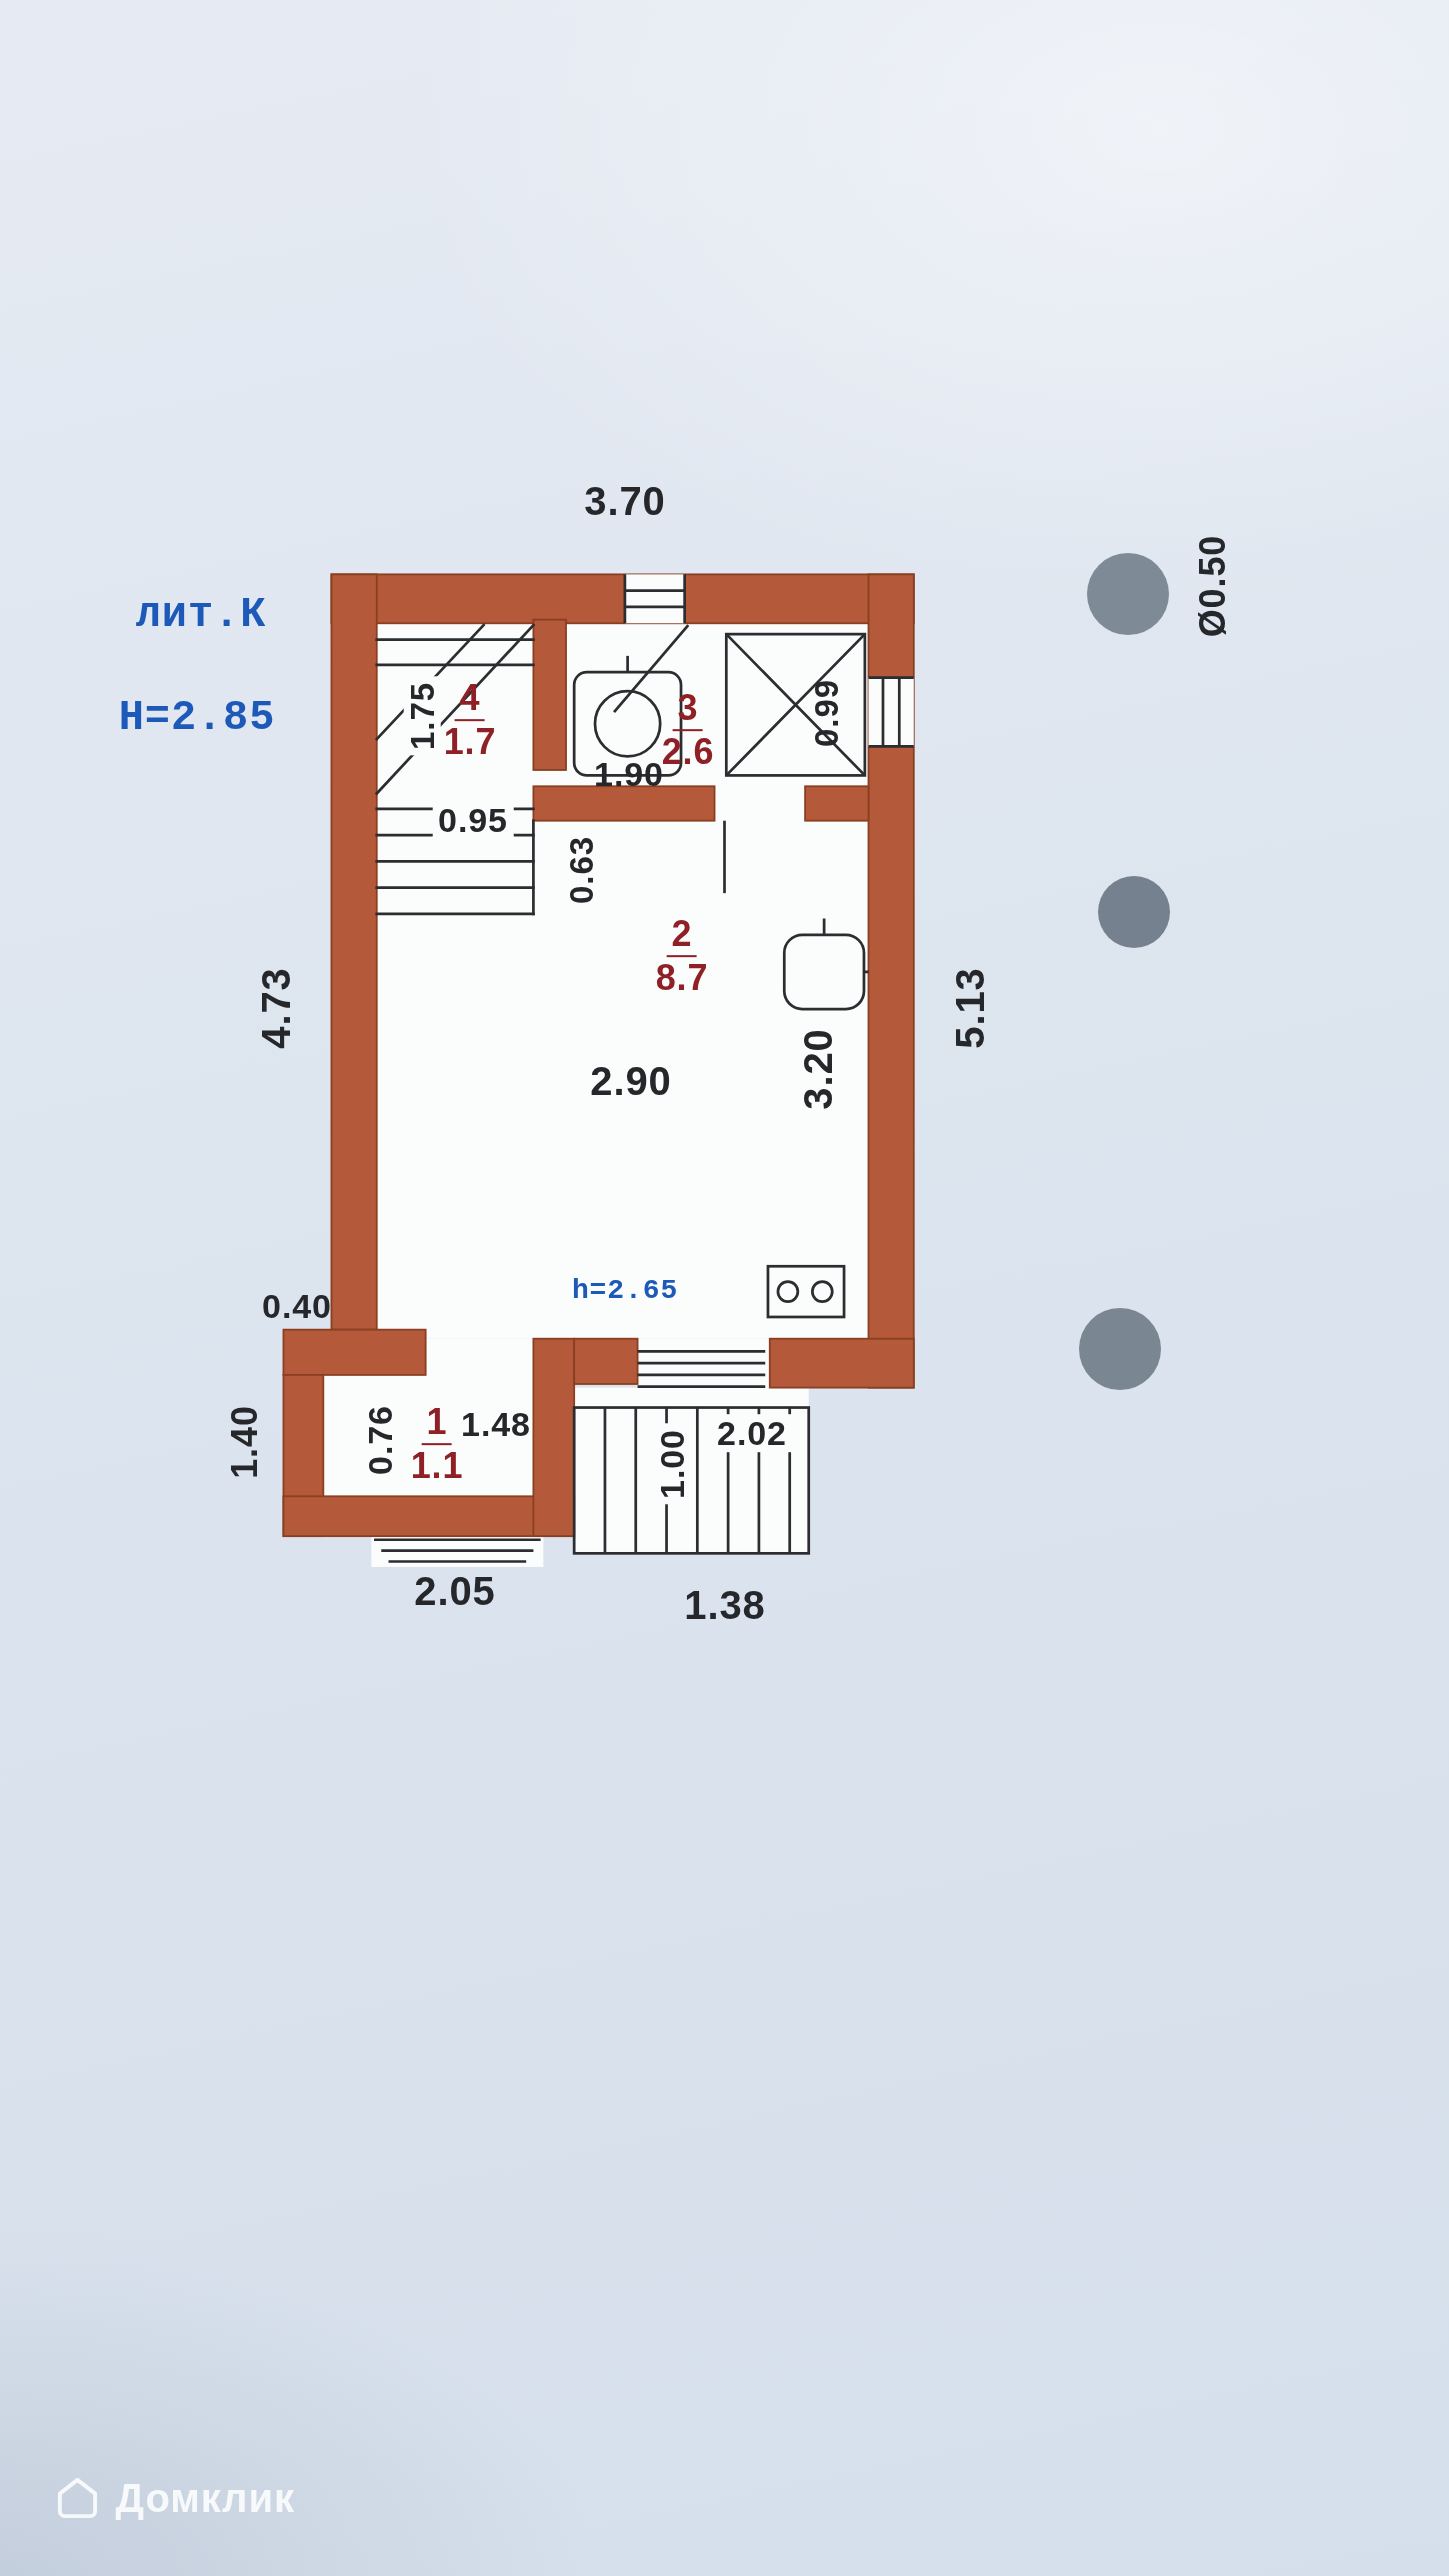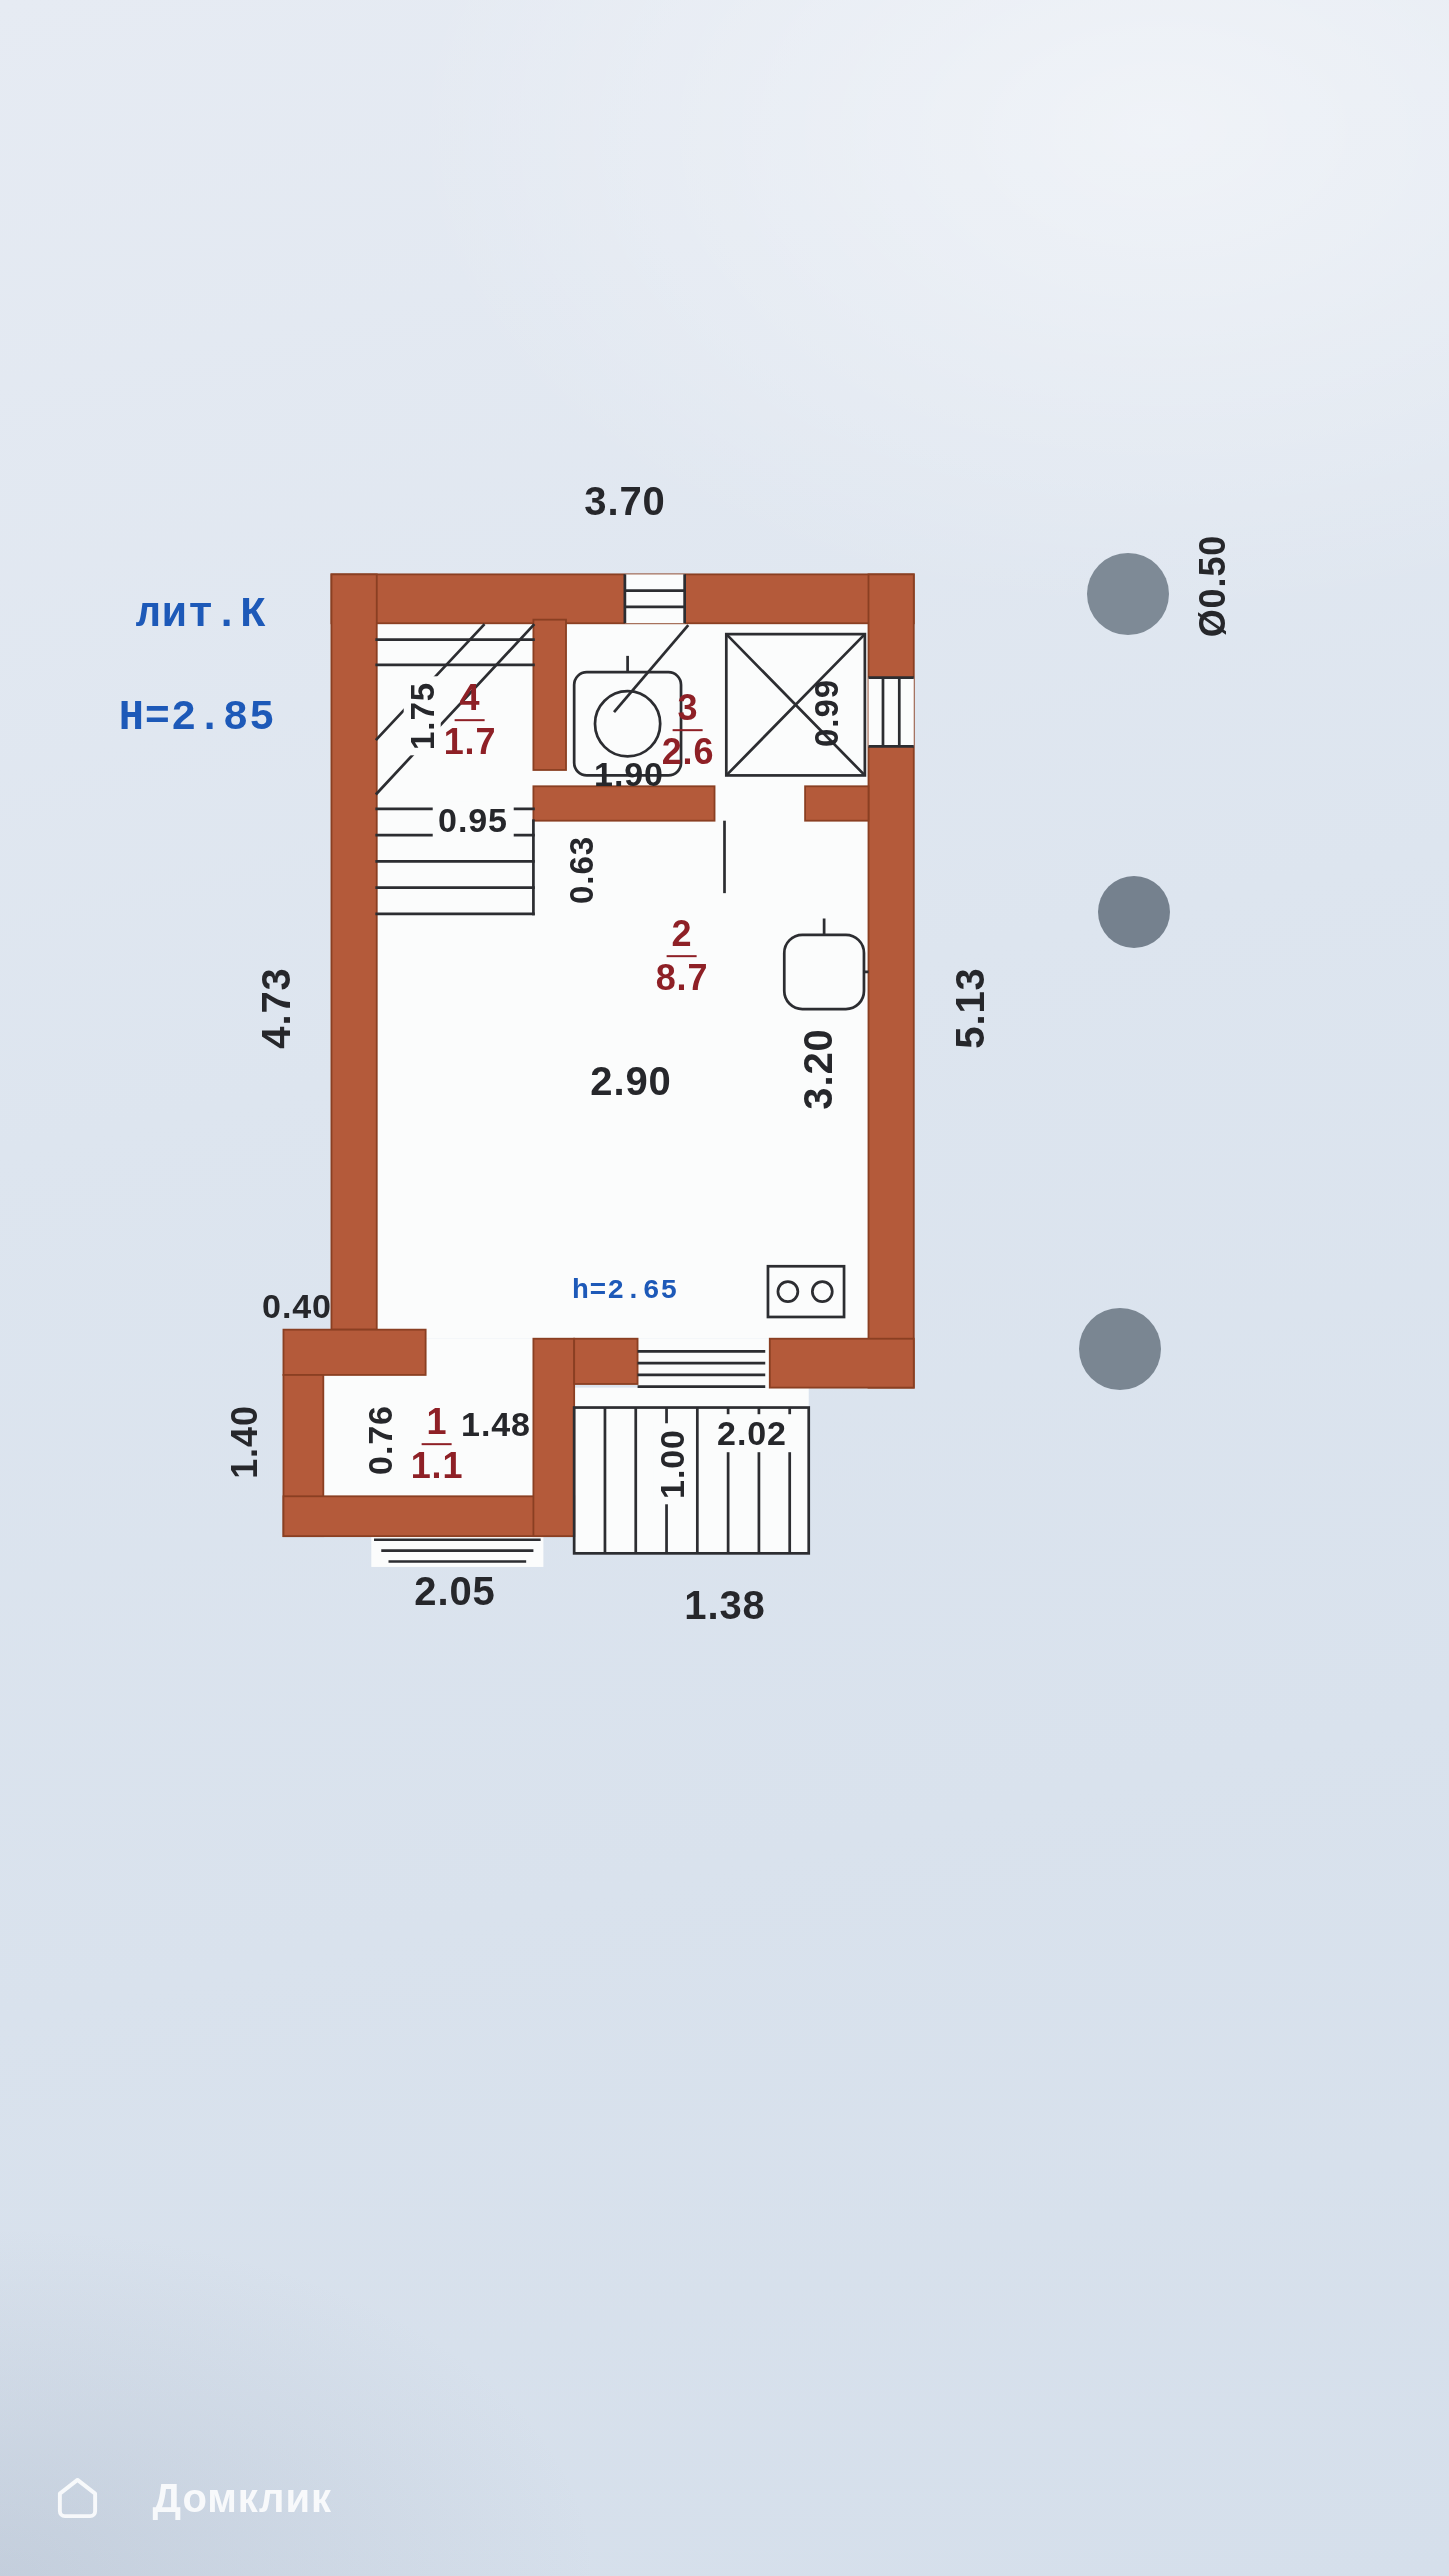--- a/index.html
+++ b/index.html
@@ -30,21 +30,21 @@
     font-weight:700;font-size:36px;line-height:1.15;letter-spacing:0.9px;
   }
   .room .num{display:inline-block;border-bottom:2.7px solid currentColor;padding:0 4.5px 0.9px;}
   .room .area{display:block;}
   .hole{position:absolute;border-radius:50%;background:#7b8693;}
   .watermark{
     position:absolute;left:54px;top:2475px;
     display:flex;align-items:center;gap:14.5px;
     color:rgba(255,255,255,0.85);
   }
-  .wm-text{font-size:40px;font-weight:600;letter-spacing:0.9px;margin-left:37px;}
+  .wm-text{font-size:40px;font-weight:600;letter-spacing:0.9px;}
 </style>
 </head>
 <body>
 
 <div class="page">
 
   <svg class="plan" width="1449" height="2576" viewBox="0 0 1600 2844">
 
     <g fill="#fbfcfc" stroke="none">
       <rect x="416" y="684" width="543" height="794"></rect>

